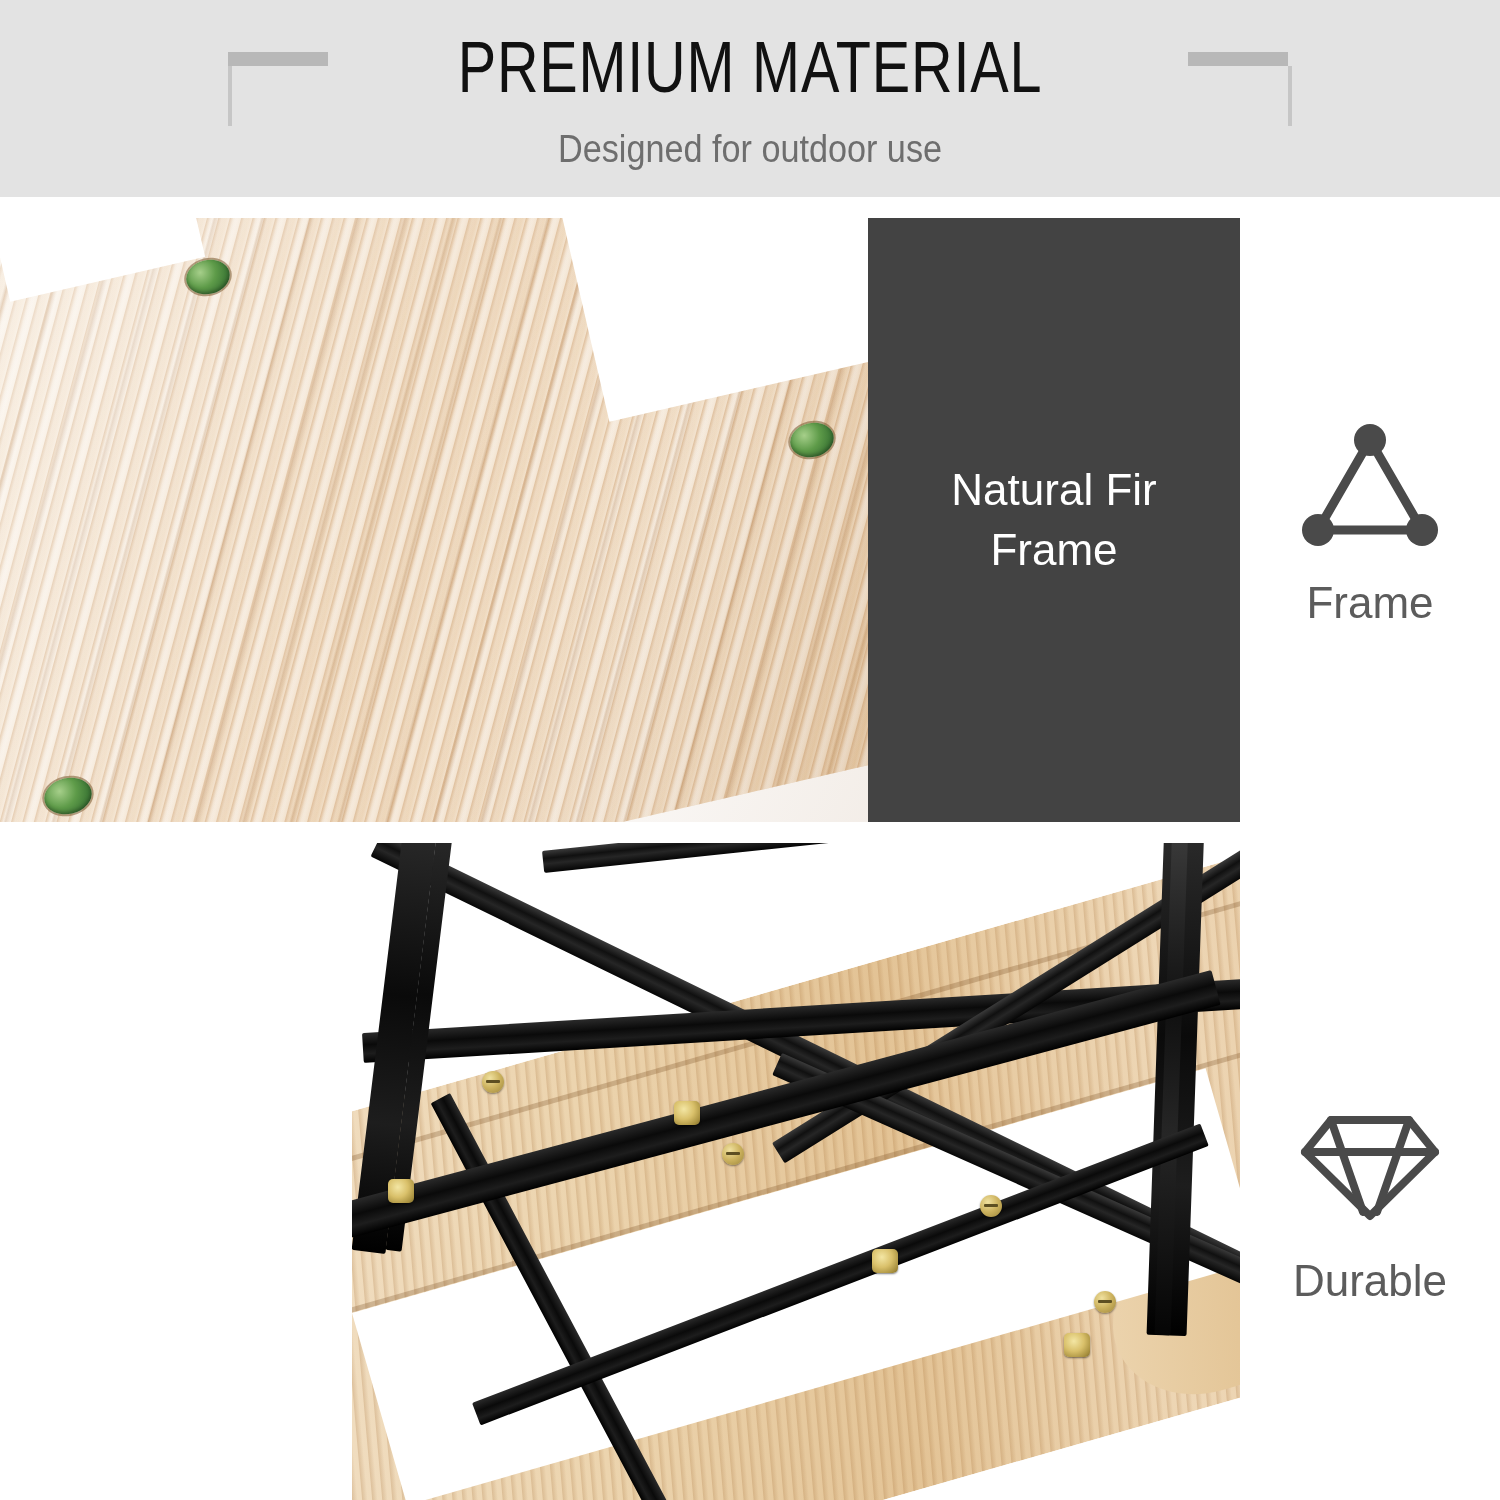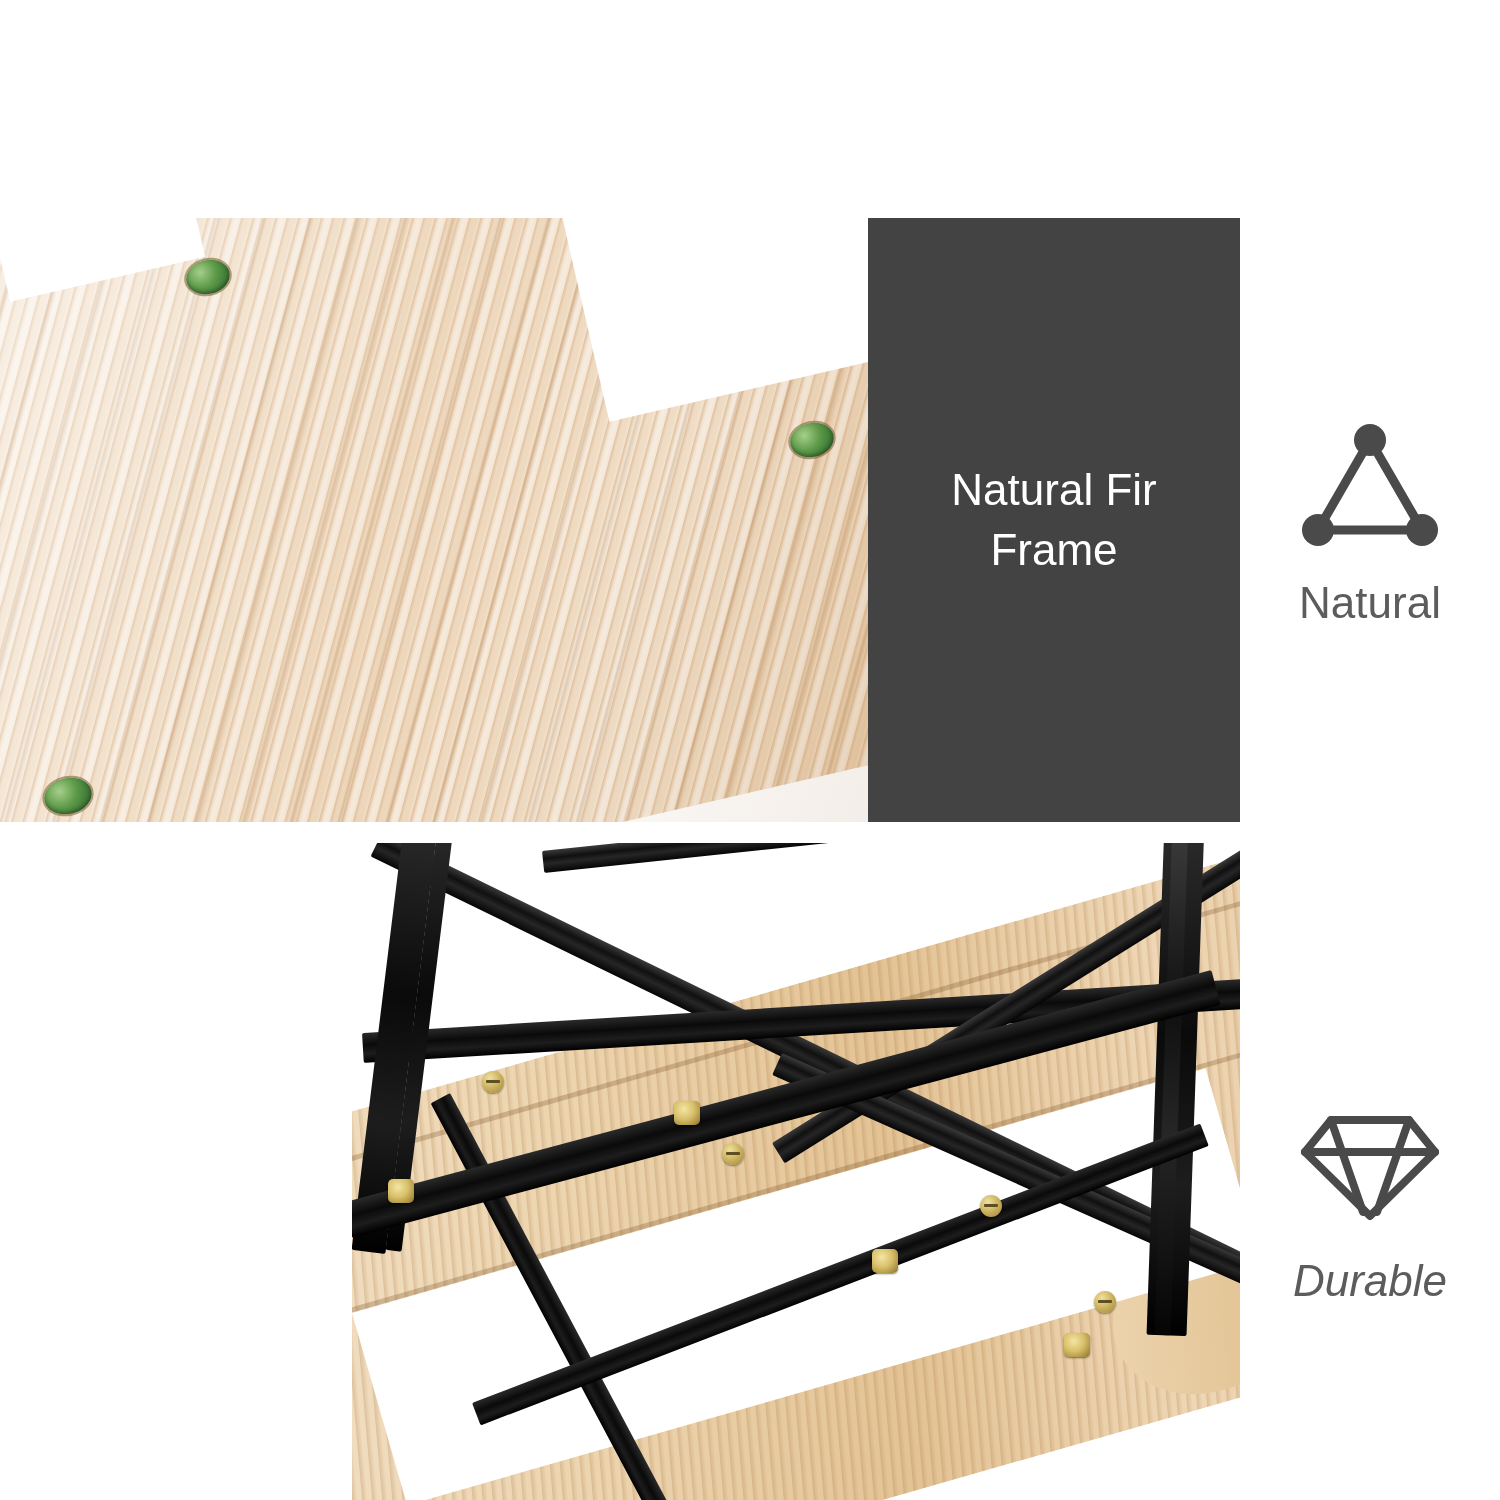--- a/index.html
+++ b/index.html
@@ -284,20 +284,36 @@
     width: 14px; height: 3px;
     background: #5d4f22;
     border-radius: 1px;
   }
 </style>
 </head>
 <body>
 
 <div class="page">
 
+  <div class="header">
+
+    <div class="deco deco-left">
+      <span class="bar"></span>
+      <span class="stem"></span>
+    </div>
+
+    <div class="header-title">PREMIUM MATERIAL</div>
+
+    <div class="deco deco-right">
+      <span class="bar"></span>
+      <span class="stem"></span>
+    </div>
+
+    <div class="header-subtitle">Designed for outdoor use</div>
+  </div>
 
   <div class="section-top">
 
     <div class="wood-photo">
       <div class="wood-plank"></div>
       <div class="wood-shade-tl"></div>
       <div class="wood-cut-tl"></div>
       <div class="wood-cut-tr"></div>
       <span class="screw screw-1"></span>
       <span class="screw screw-2"></span>
@@ -308,21 +324,21 @@
       <div class="panel-label">Natural Fir Frame</div>
     </div>
 
     <div class="feature-col feature-top">
       <svg class="feature-icon" width="150" height="140" viewBox="0 0 150 140">
         <polygon points="75,28 127,118 23,118" fill="none" stroke="#4a4a4a" stroke-width="9" stroke-linejoin="round"></polygon>
         <circle cx="75" cy="28" r="16" fill="#4a4a4a"></circle>
         <circle cx="127" cy="118" r="16" fill="#4a4a4a"></circle>
         <circle cx="23" cy="118" r="16" fill="#4a4a4a"></circle>
       </svg>
-      <div class="feature-label">Natural</div>
+      <div class="feature-label">Frame</div>
     </div>
   </div>
 
   <div class="section-bottom">
 
 
     <div class="frame-photo">
 
       <div class="slab"></div>
       <div class="slab-round-end"></div>
@@ -355,21 +371,21 @@
       <span class="bolt" style="left:36px; top:336px;"></span>
       <span class="bolt" style="left:322px; top:258px;"></span>
       <span class="bolt" style="left:520px; top:406px;"></span>
       <span class="bolt" style="left:712px; top:490px;"></span>
       <span class="screw-gold" style="left:130px; top:228px;"></span>
       <span class="screw-gold" style="left:370px; top:300px;"></span>
       <span class="screw-gold" style="left:628px; top:352px;"></span>
       <span class="screw-gold" style="left:742px; top:448px;"></span>
     </div>
 
-    <div class="feature-col feature-bottom" style="top:210px; height:300px;font-style:italic;">
+    <div class="feature-col feature-bottom" style="top:210px; height:300px;">
       <svg class="feature-icon" width="150" height="130" viewBox="0 0 150 130">
         <g fill="none" stroke="#4a4a4a" stroke-width="8" stroke-linejoin="round" stroke-linecap="round">
           <path d="M36 20 L114 20 L140 52 L75 116 L10 52 Z"></path>
           <line x1="10" y1="52" x2="140" y2="52"></line>
           <line x1="36" y1="20" x2="68" y2="112"></line>
           <line x1="114" y1="20" x2="82" y2="112"></line>
         </g>
       </svg>
       <div class="feature-label">Durable</div>
     </div>

